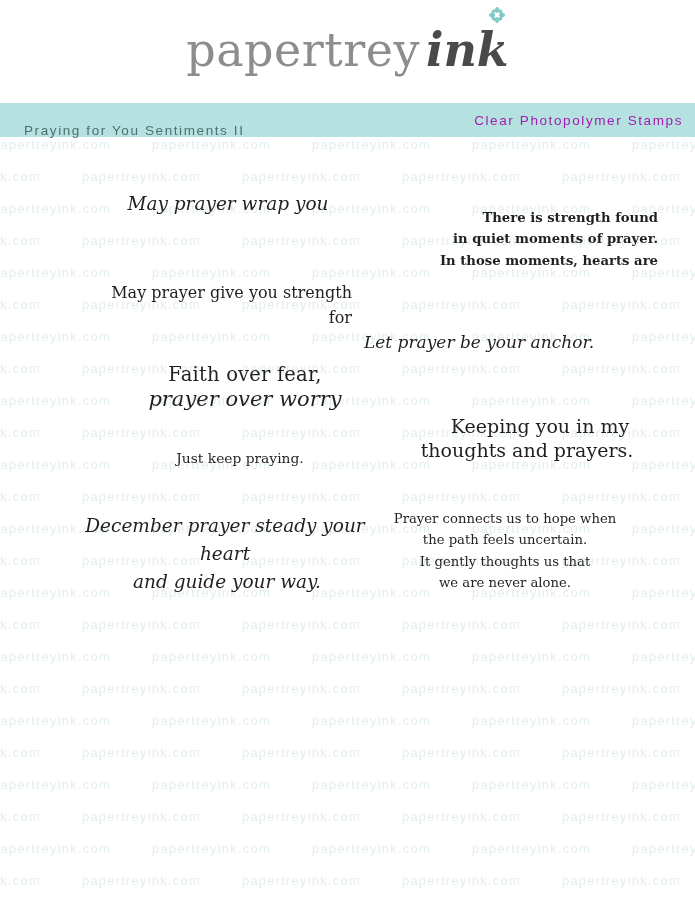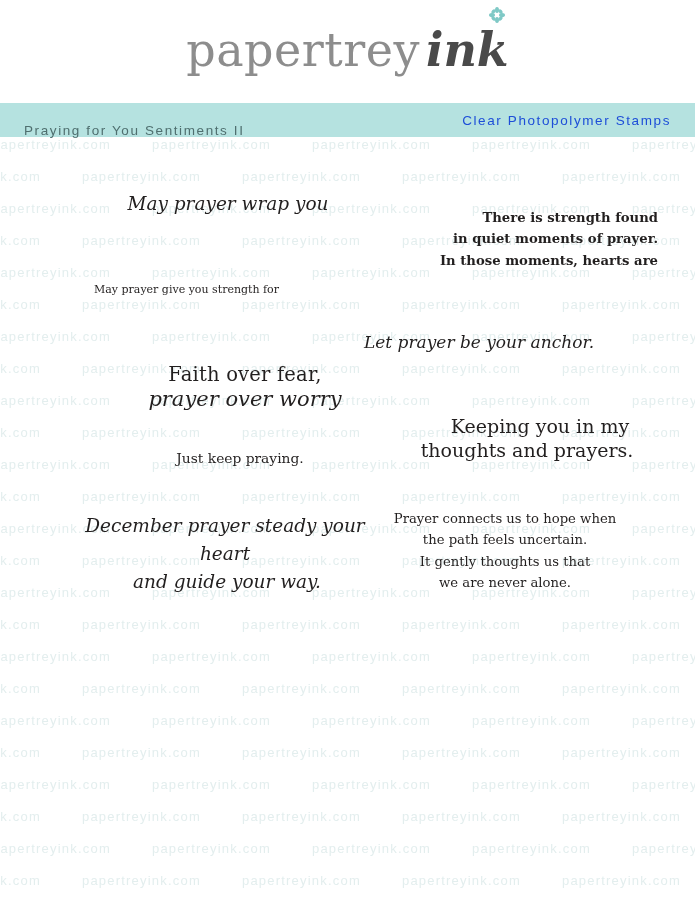--- a/index.html
+++ b/index.html
@@ -78,24 +78,24 @@
     position: absolute;
     left: 24px;
     font-size: 13.5px;
     letter-spacing: 1.6px;
     color: #4f6f6f;
     font-family: "Liberation Sans", sans-serif;
     margin-top: 20px;
   }
   .teal-right {
     position: absolute;
-    right: 24px;
+    right: 12px;
     font-size: 13.5px;
     letter-spacing: 1.6px;
-    color: #1d4ed8;
+    color: #a21caf;
     font-family: "Liberation Sans", sans-serif;
   }
 
   
   .watermark-field {
     position: absolute;
     top: 137px;
     left: 0;
     width: 695px;
     height: 763px;
@@ -139,23 +139,23 @@
   #s1 .l2 { display:block; padding-left: 58px; }
 
   #s2 {
     left: 398px; top: 207px; width: 260px;
     font-size: 13.2px; line-height: 1.62;
     text-align: right;
     font-weight: bold;
   }
 
   #s3 {
-    left: 94px; top: 281px; width: 250px;
-    font-size: 11px; line-height: 1.55;
-    text-align: left;
+    left: 102px; top: 281px; width: 250px;
+    font-size: 16px; line-height: 1.55;
+    text-align: right;
   }
 
   #s4 {
     left: 364px; top: 332px; width: 290px;
     font-size: 17px; 
   }
 
   #s5 {
     left: 130px; top: 363px; width: 230px;
     text-align: center;

